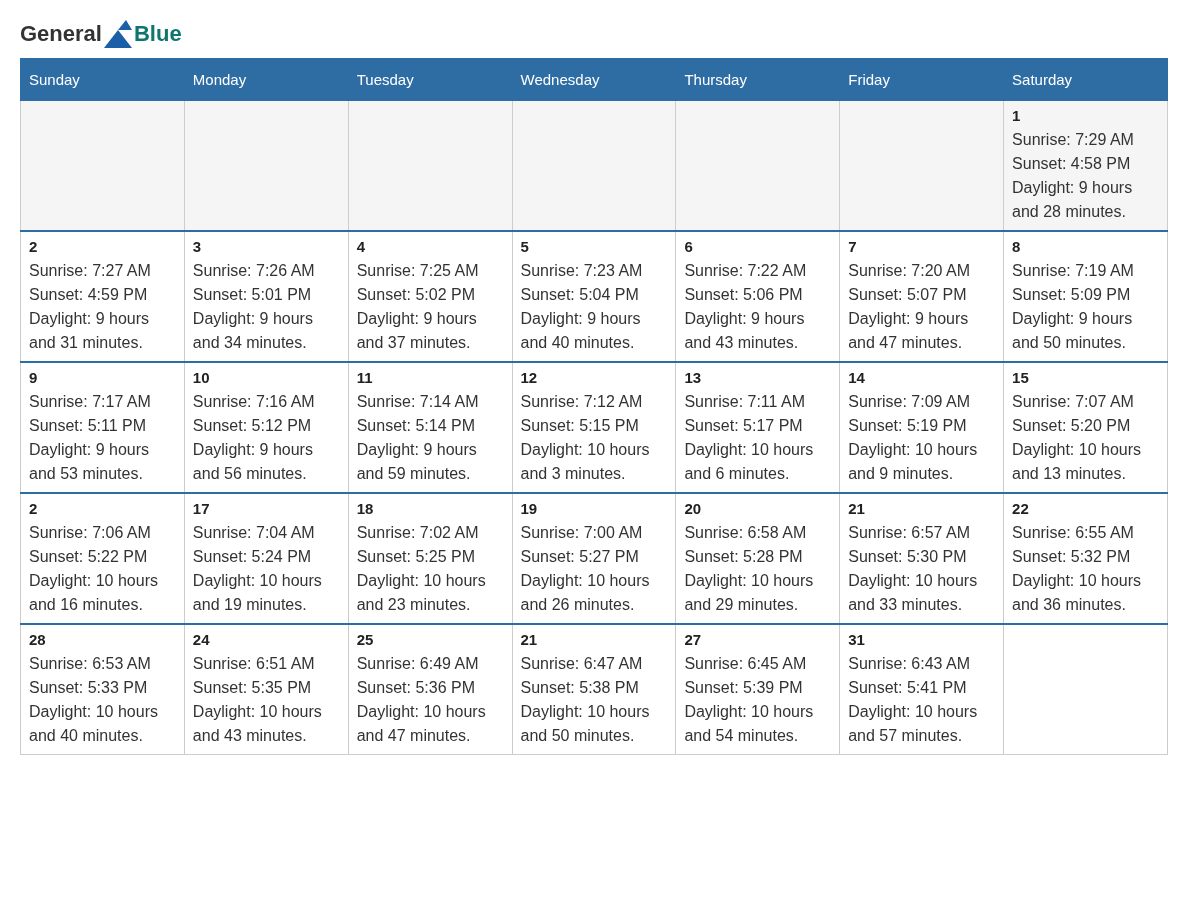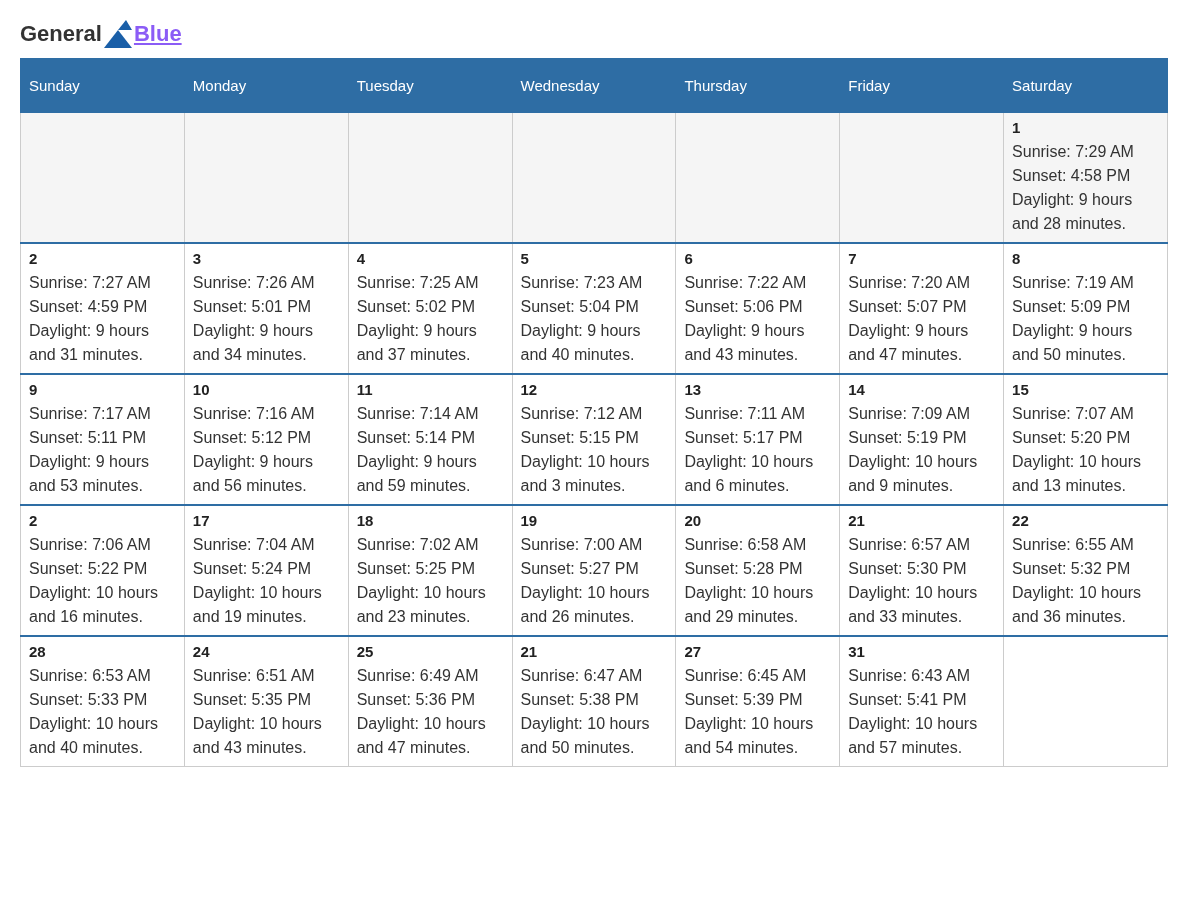--- a/index.html
+++ b/index.html
@@ -17,21 +17,21 @@
       margin-bottom: 10px;
     }
     .logo {
       display: flex;
       align-items: center;
       font-size: 22px;
       font-weight: bold;
       color: #333;
     }
     .logo-general { color: #333; }
-    .logo-blue { color: #8b5cf6; text-decoration: underline; }
+    .logo-blue { color: #0f766e; }
     .logo-icon {
       width: 28px;
       height: 28px;
       margin: 0 2px;
     }
     .title-block {
       text-align: right;
     }
     .calendar-title {
       font-size: 52px;
@@ -45,21 +45,21 @@
       margin-top: 4px;
     }
     .calendar {
       width: 100%;
       border-collapse: collapse;
       margin-top: 10px;
     }
     .calendar th {
       background-color: #2e6da4;
       color: #fff;
-      padding: 18px 8px;
+      padding: 12px 8px;
       text-align: left;
       font-size: 15px;
       font-weight: normal;
       border: 1px solid #2e6da4;
     }
     .calendar td {
       border: 1px solid #ccc;
       vertical-align: top;
       padding: 6px 8px;
       width: calc(100% / 7);

